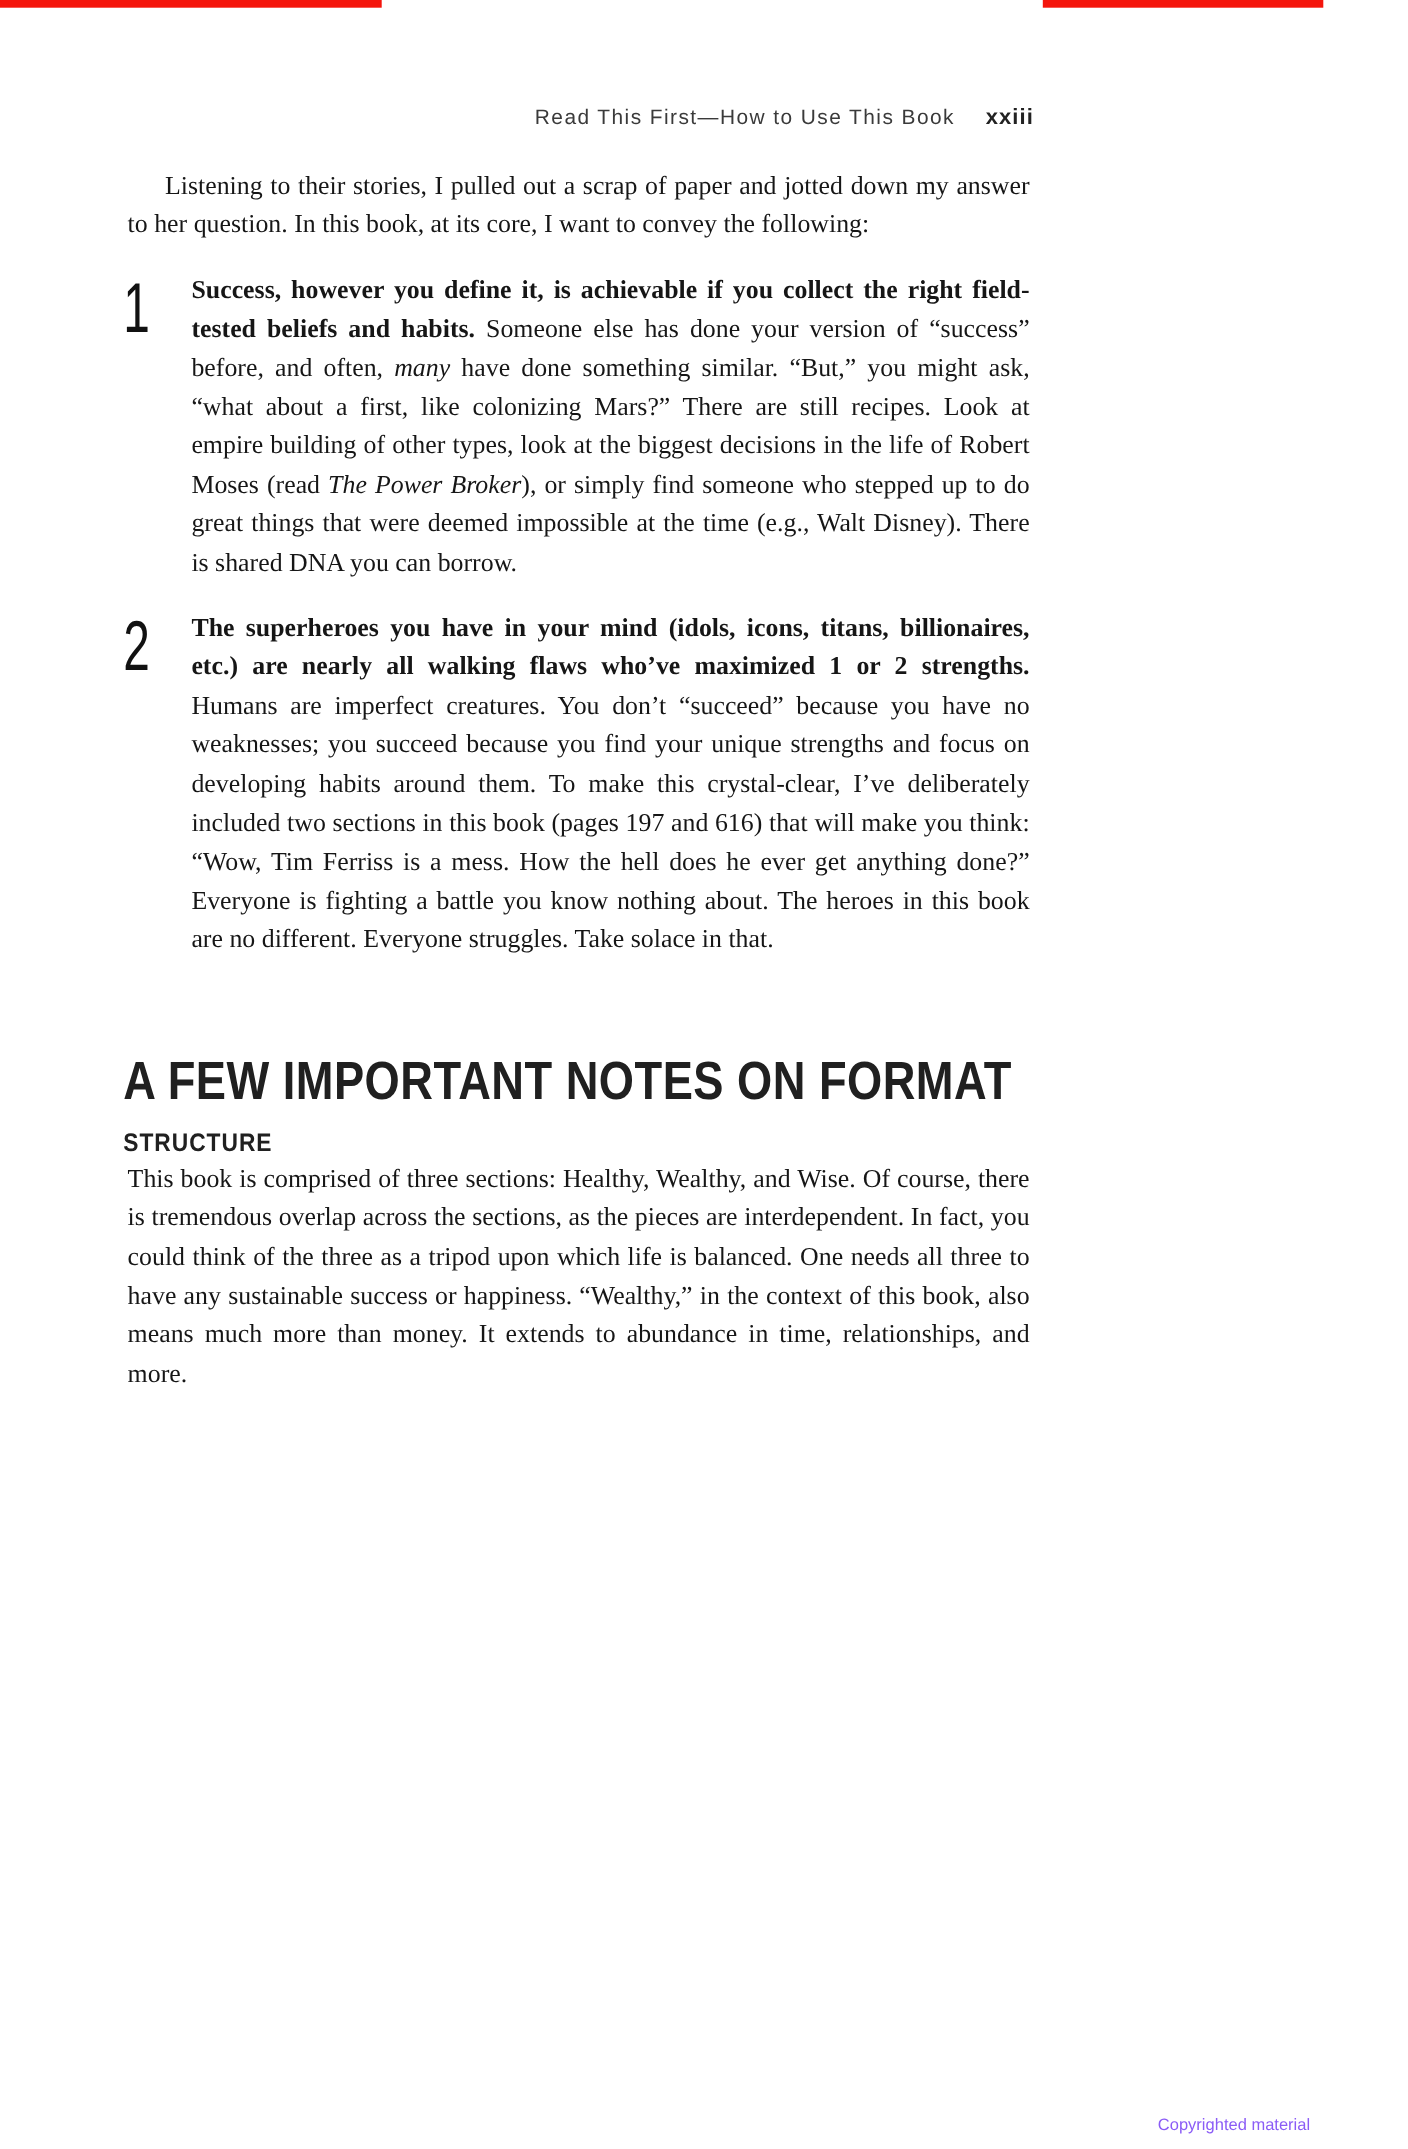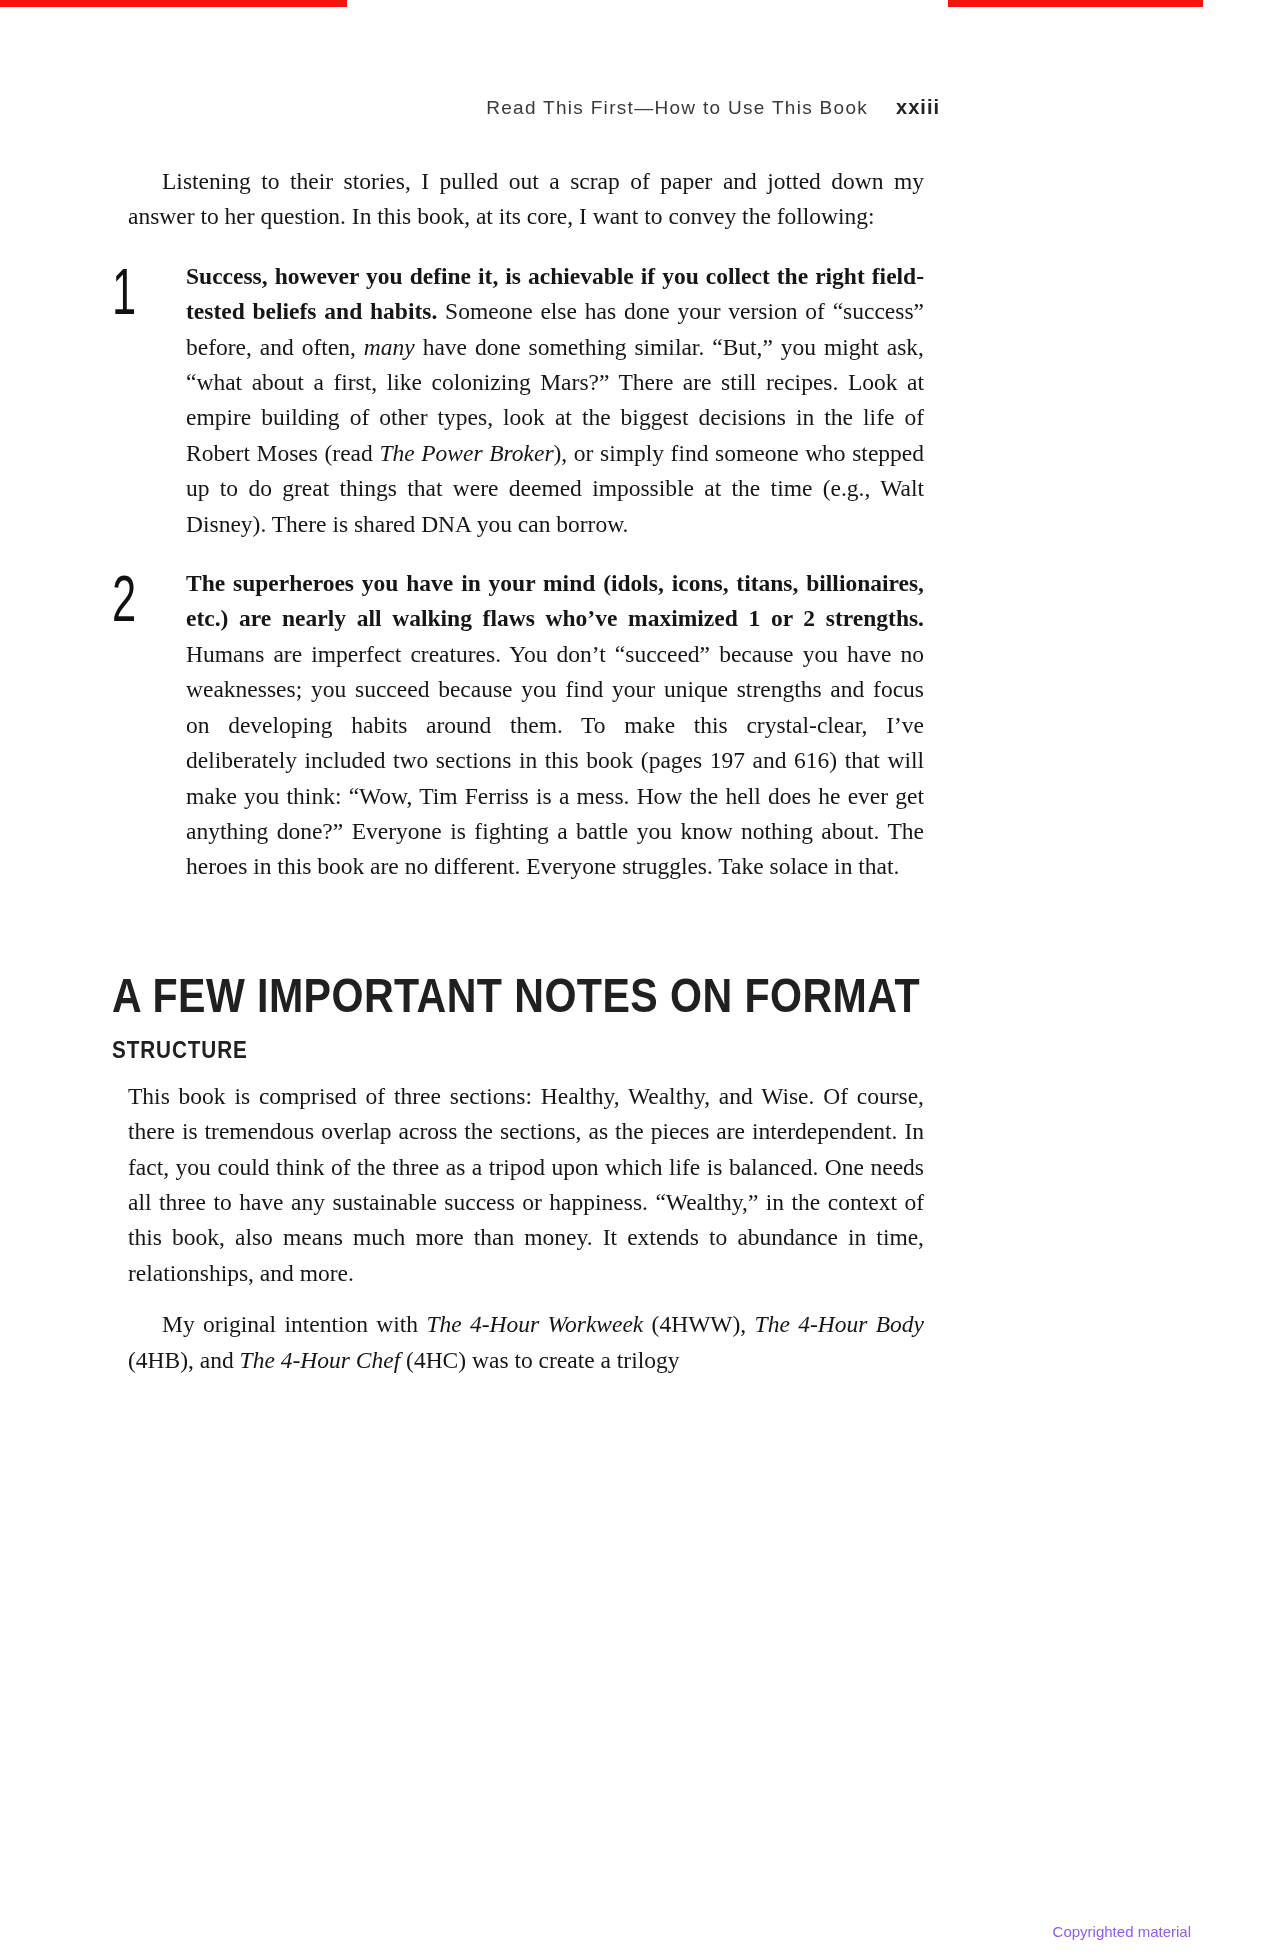--- a/index.html
+++ b/index.html
@@ -50,21 +50,21 @@
   .text-block {
     position: absolute;
     left: 112px;
     top: 148px;
     width: 828px;
   }
   p.body {
     font-size: 23.5px;
     line-height: 35.4px;
     text-align: justify;
-    margin: 16px;
+    margin: 4px;
     color: #161616;
   }
   .indent { text-indent: 34px; }
 
   .numbered-item {
     position: relative;
     padding-left: 58px;
     margin-top: 24px;
   }
   .item-number {
@@ -141,19 +141,18 @@
       <span class="item-number">2</span>
       <p class="body"><b>The superheroes you have in your mind (idols, icons, titans, billionaires, etc.) are nearly all walking flaws who’ve maximized 1 or 2 strengths. </b><span>Humans are imperfect creatures. You don’t “succeed” because you have no weaknesses; you succeed because you find your unique strengths and focus on developing habits around them. To make this crystal-clear, I’ve deliberately included two sections in this book (pages 197 and 616) that will make you think: “Wow, Tim Ferriss is a mess. How the hell does he ever get anything done?” Everyone is fighting a battle you know nothing about. The heroes in this book are no different. Everyone struggles. Take solace in that.</span></p>
     </div>
 
     <h1 class="section-heading">A FEW IMPORTANT NOTES ON FORMAT</h1>
 
     <h2 class="subheading">STRUCTURE</h2>
 
     <p class="body after-subheading">This book is comprised of three sections: Healthy, Wealthy, and Wise. Of course, there is tremendous overlap across the sections, as the pieces are interdependent. In fact, you could think of the three as a tripod upon which life is balanced. One needs all three to have any sustainable success or happiness. “Wealthy,” in the context of this book, also means much more than money. It extends to abundance in time, relationships, and more.</p>
 
-    <p class="body indent"><span>My original intention with </span><i>The 4-Hour Workweek</i><span> (4HWW), </span><i>The 4-Hour Body</i><span> (4HB), and </span><i>The 4-Hour Chef</i><span> (4HC) was to create a trilogy</span></p>
 
   </main>
 
   <div class="watermark">Copyrighted material</div>
 
 </div>
 
 </body></html>

